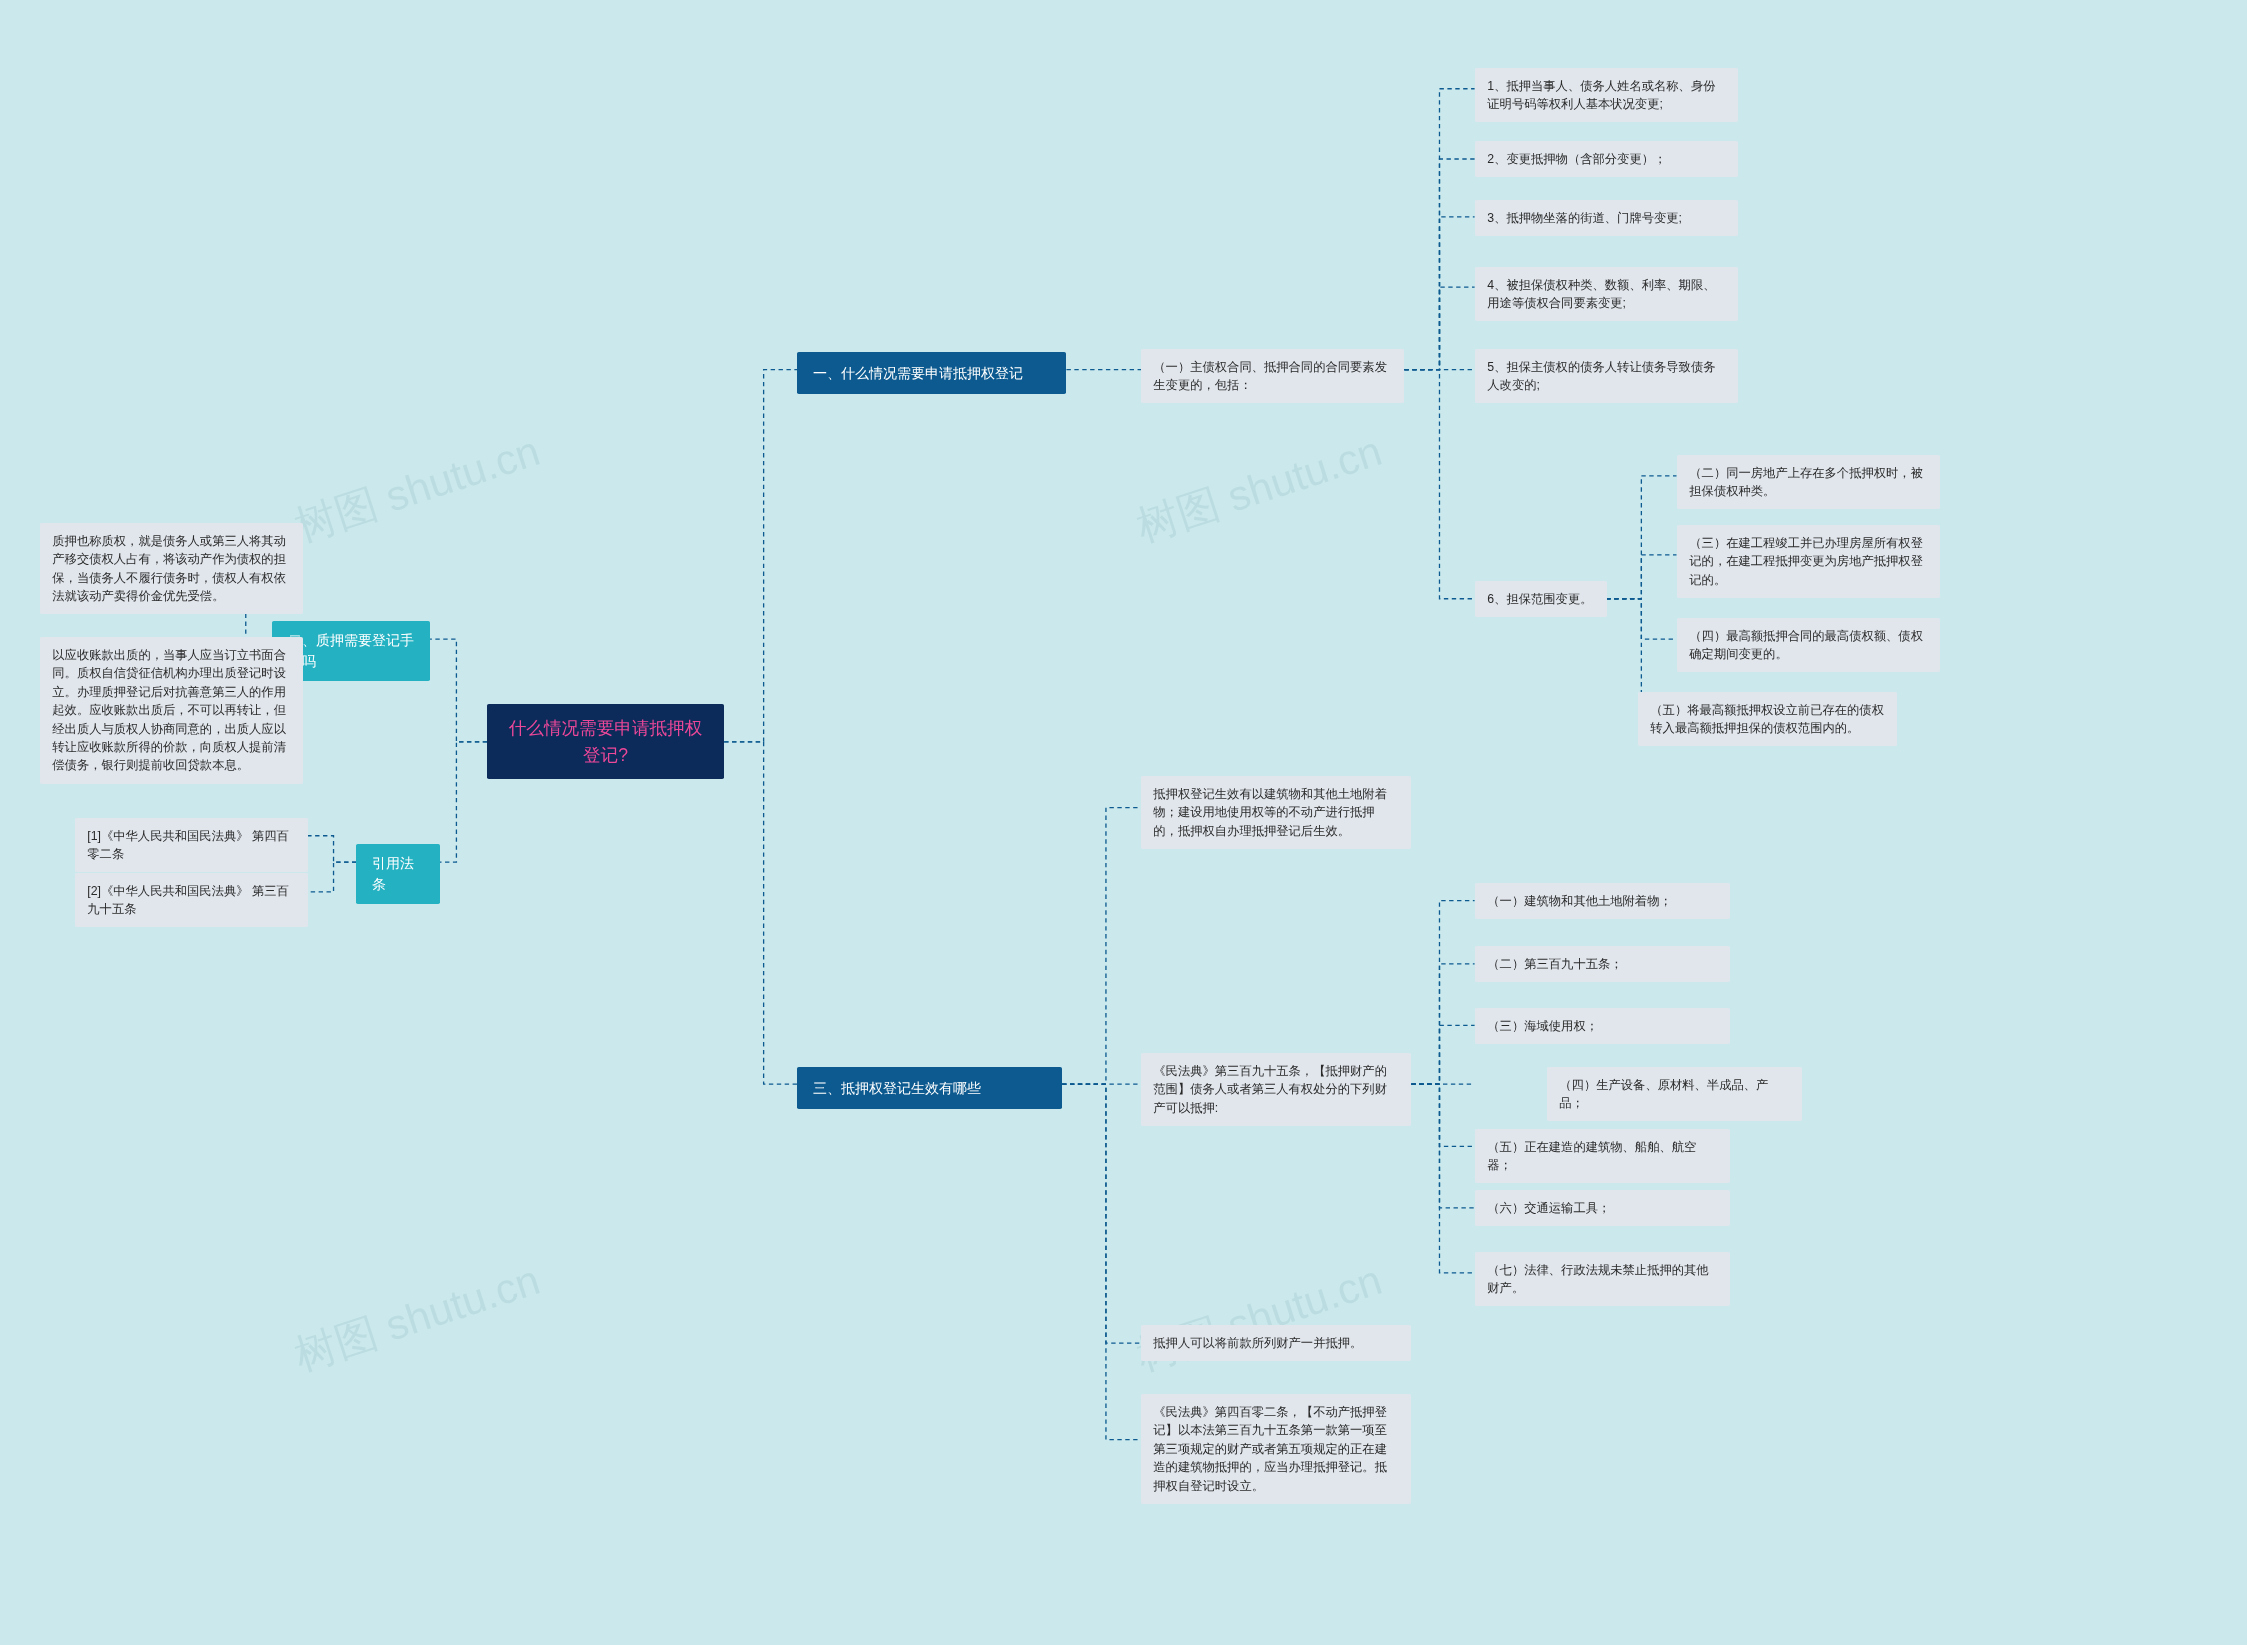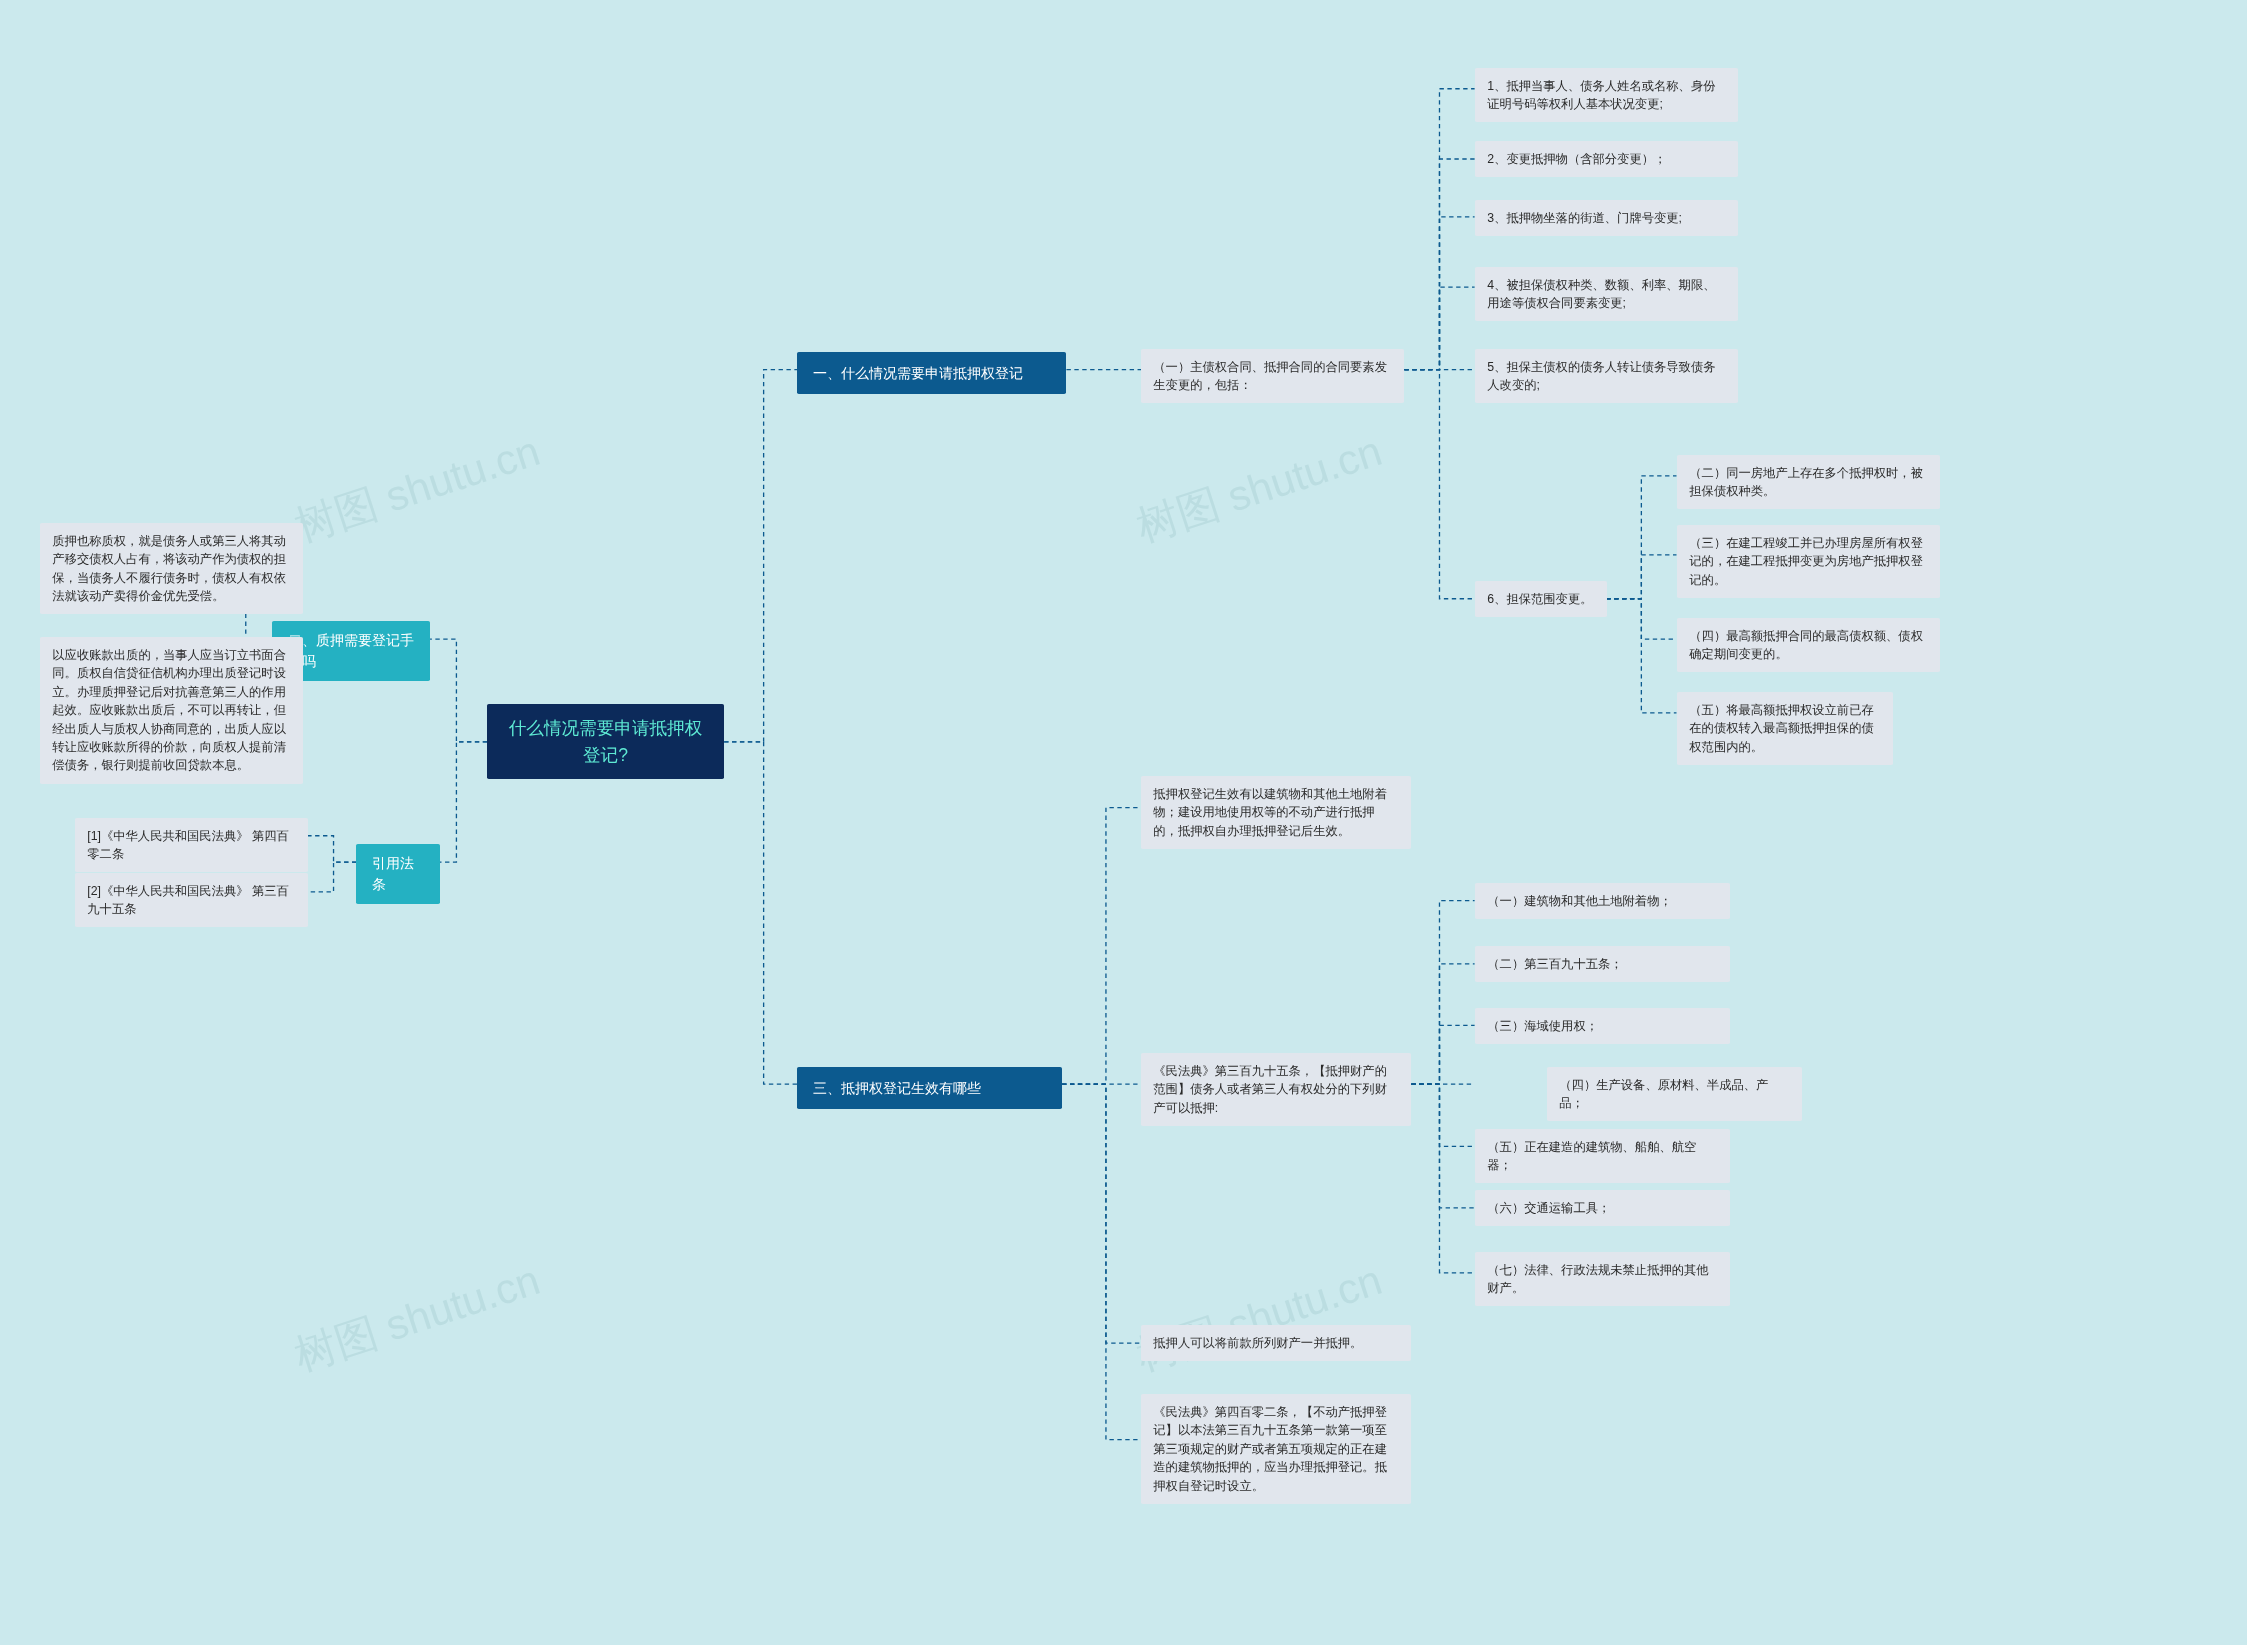--- a/index.html
+++ b/index.html
@@ -1,18 +1,18 @@
 <!DOCTYPE html>
 <html style="font-size:14px"><head>
 <meta charset="utf-8">
 <style>
 html,body{margin:0;padding:0;width:2247px;height:1646px;background:#cbe9ed;font-family:"Microsoft YaHei","PingFang SC",Arial,sans-serif;overflow:hidden}
 .canvas{position:relative;width:2247px;height:1646px}
 .node{position:absolute;box-sizing:border-box;padding:8.8px 12.3px;font-size:13px;line-height:1.5;border-radius:1.8px;display:flex;align-items:center}
-.root{background:#0c2a5a;color:#5eead4;font-size:17.6px;font-weight:500;text-align:center;justify-content:center;padding:16px 17.6px;width:237px;height:75px}
+.root{background:#0c2a5a;color:#ec4899;font-size:17.6px;font-weight:500;text-align:center;justify-content:center;padding:16px 17.6px;width:237px;height:75px}
 .branch{background:#0c5a8f;color:#fff;font-size:14px;padding:10.5px 16px;}
 .branch-sm{background:#24b1c2;color:#fff;font-size:14px;padding:8.8px 16px;justify-content:center}
 .leaf{background:#e1e6ed;color:#2a2a2a;font-size:12.3px;max-width:281px}
 .wm{position:absolute;color:#bbdde1;font-size:42px;font-weight:400;transform:rotate(-18deg);pointer-events:none;user-select:none;white-space:nowrap;font-family:Arial,sans-serif}
 .wm .cn{font-family:"Microsoft YaHei",sans-serif}
 svg.lines{position:absolute;top:0;left:0;width:2247px;height:1646px;pointer-events:none}
 </style>
 </head>
 <body>
 
@@ -91,21 +91,21 @@
 
 <div class="node leaf" style="left:1677px;top:455px;width:263px">
       <span>（二）同一房地产上存在多个抵押权时，被担保债权种类。</span>
     </div>
 <div class="node leaf" style="left:1677px;top:525px;width:263px">
       <span>（三）在建工程竣工并已办理房屋所有权登记的，在建工程抵押变更为房地产抵押权登记的。</span>
     </div>
 <div class="node leaf" style="left:1677px;top:618px;width:263px">
       <span>（四）最高额抵押合同的最高债权额、债权确定期间变更的。</span>
     </div>
-<div class="node leaf" style="left:1677px;top:692px;width:216px">
+<div class="node leaf" style="left:1638px;top:692px;width:259px">
       <span>（五）将最高额抵押权设立前已存在的债权转入最高额抵押担保的债权范围内的。</span>
     </div>
 
 <div class="node branch" style="left:797px;top:1067px;width:265px">
       <span>三、抵押权登记生效有哪些</span>
     </div>
 
 <div class="node leaf" style="left:1141px;top:776px;width:270px">
       <span>抵押权登记生效有以建筑物和其他土地附着物；建设用地使用权等的不动产进行抵押的，抵押权自办理抵押登记后生效。</span>
     </div>

